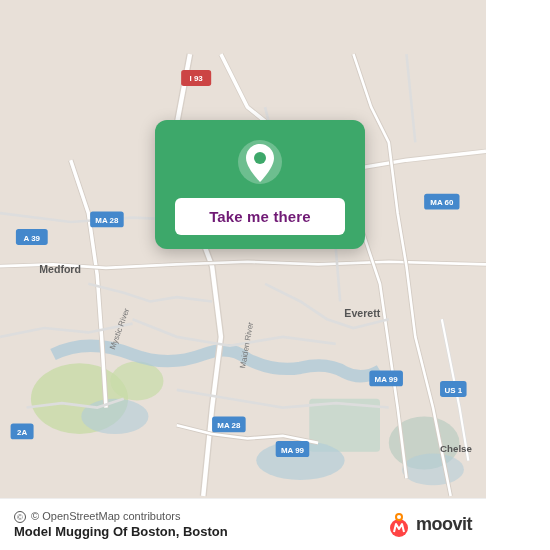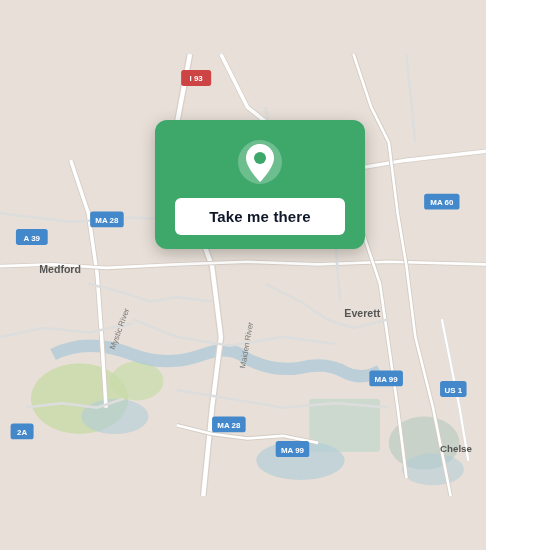--- a/index.html
+++ b/index.html
@@ -44,21 +44,21 @@
     }
 
     #location-pin-icon {
       width: 48px;
       height: 48px;
       margin-bottom: 12px;
     }
 
     #take-me-there-btn {
       background: white;
-      color: #0f172a;
+      color: #701a75;
       border: none;
       border-radius: 6px;
       padding: 10px 22px;
       font-size: 15px;
       font-weight: 600;
       cursor: pointer;
       width: 100%;
       text-align: center;
       letter-spacing: 0.01em;
     }
@@ -222,14 +222,35 @@
 
     <svg id="location-pin-icon" viewBox="0 0 48 48" xmlns="http://www.w3.org/2000/svg">
       <circle cx="24" cy="24" r="22" fill="white" opacity="0.25"></circle>
       <path d="M24 6 C16.3 6 10 12.3 10 20 C10 30 24 44 24 44 C24 44 38 30 38 20 C38 12.3 31.7 6 24 6 Z" fill="white"></path>
       <circle cx="24" cy="20" r="6" fill="#3da86a"></circle>
     </svg>
 
     <button id="take-me-there-btn">Take me there</button>
   </div>
 
+  <div id="bottom-bar">
+    <div id="bottom-left">
+      <div id="osm-credit">
+        <span id="osm-circle">©</span>
+        <span>© OpenStreetMap contributors</span>
+      </div>
+      <div id="location-title">Model Mugging Of Boston, Boston</div>
+    </div>
+
+    <div id="moovit-logo">
+      <svg id="moovit-icon" viewBox="0 0 26 26" xmlns="http://www.w3.org/2000/svg">
+
+        <circle cx="13" cy="16" r="9" fill="#ff4444"></circle>
+        <path d="M8 20 L10 12 L13 17 L16 12 L18 20" stroke="white" stroke-width="2" fill="none" stroke-linejoin="round"></path>
+
+        <circle cx="13" cy="5" r="4" fill="#ff8800"></circle>
+        <circle cx="13" cy="5" r="2" fill="white"></circle>
+      </svg>
+      <span id="moovit-logo-text">moovit</span>
+    </div>
+  </div>
 
 </div>
 
 </body></html>

